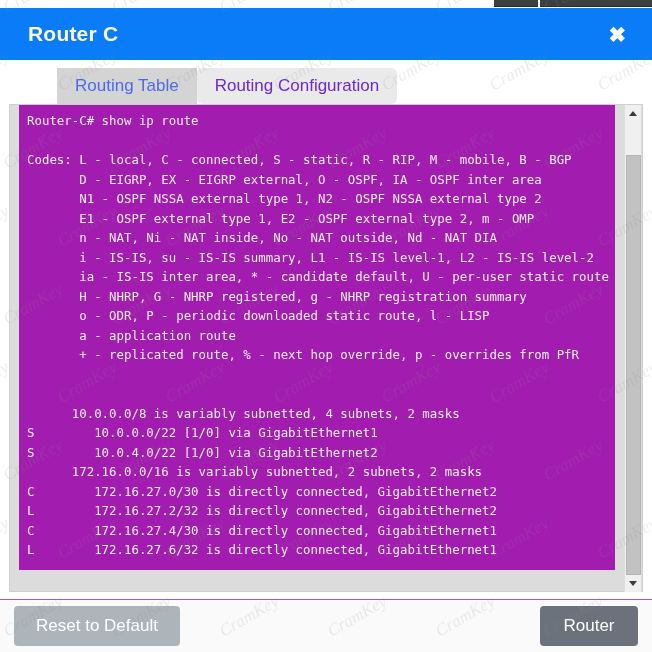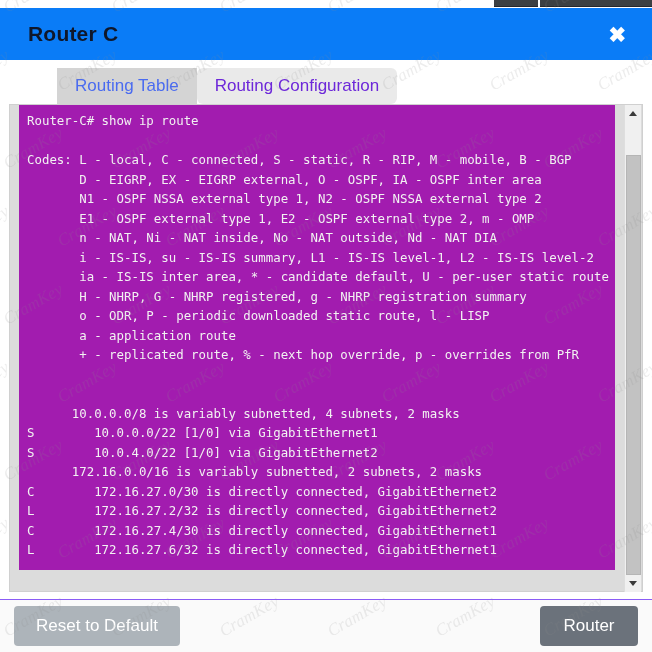--- a/index.html
+++ b/index.html
@@ -68,21 +68,21 @@
     position: relative;
     height: 52px;
     background: #0a7cf7;
     display: flex;
     align-items: center;
     justify-content: space-between;
     padding: 0 20px 0 28px;
     box-sizing: border-box;
   }
   #dialog-title {
-    color: #0f172a;
+    color: #fef9c3;
     font-size: 21px;
     font-weight: bold;
     letter-spacing: 0.2px;
   }
   #close-icon {
     color: #ffffff;
     font-size: 21px;
     font-weight: bold;
     line-height: 1;
     cursor: pointer;

